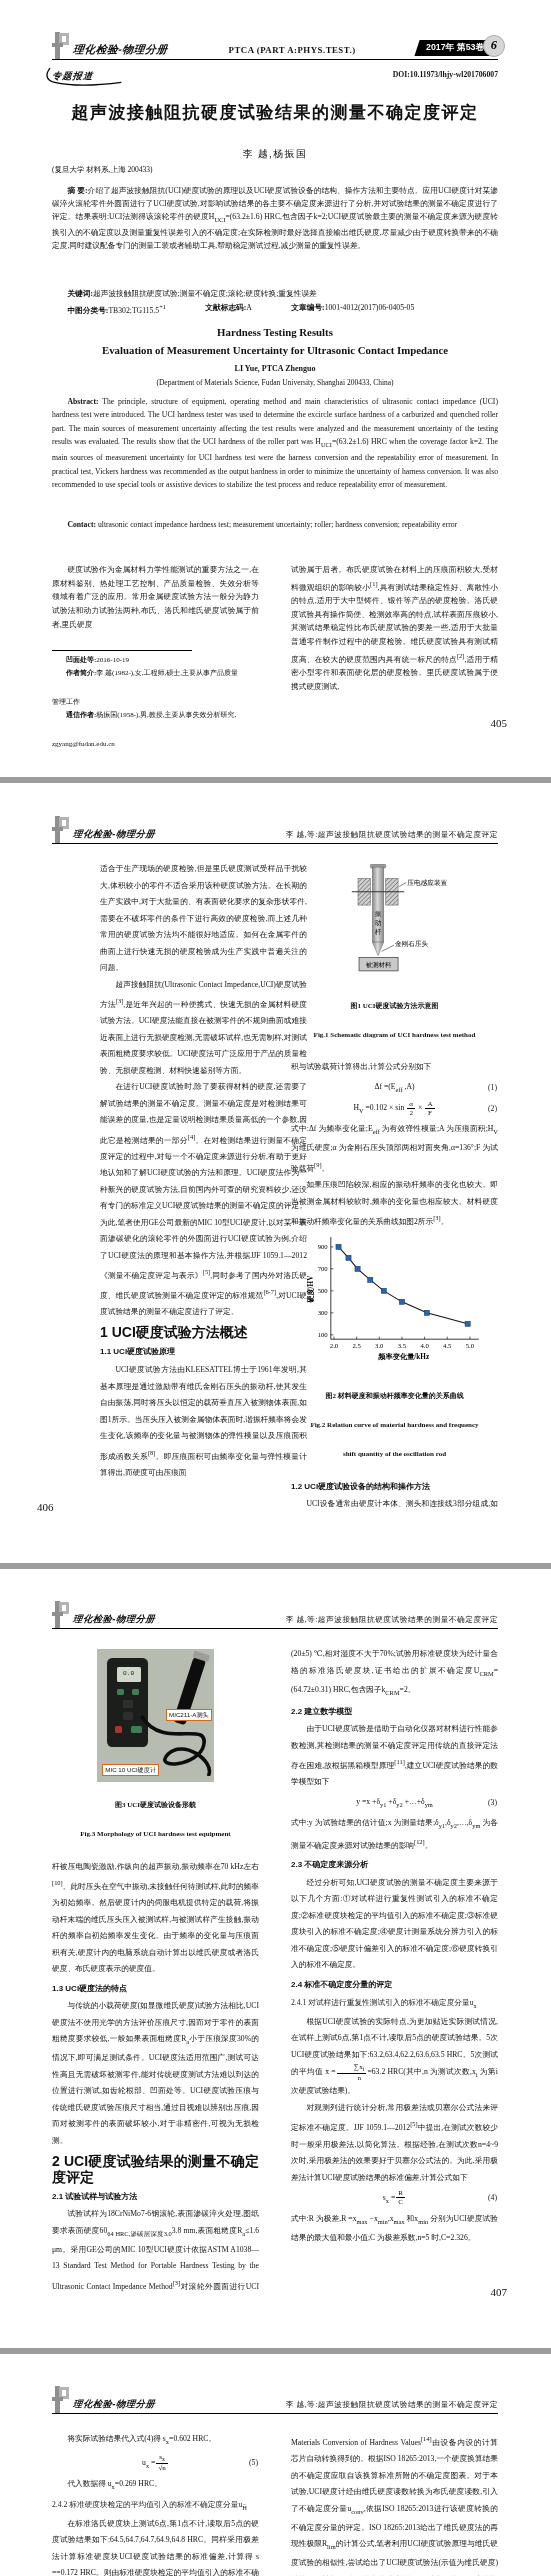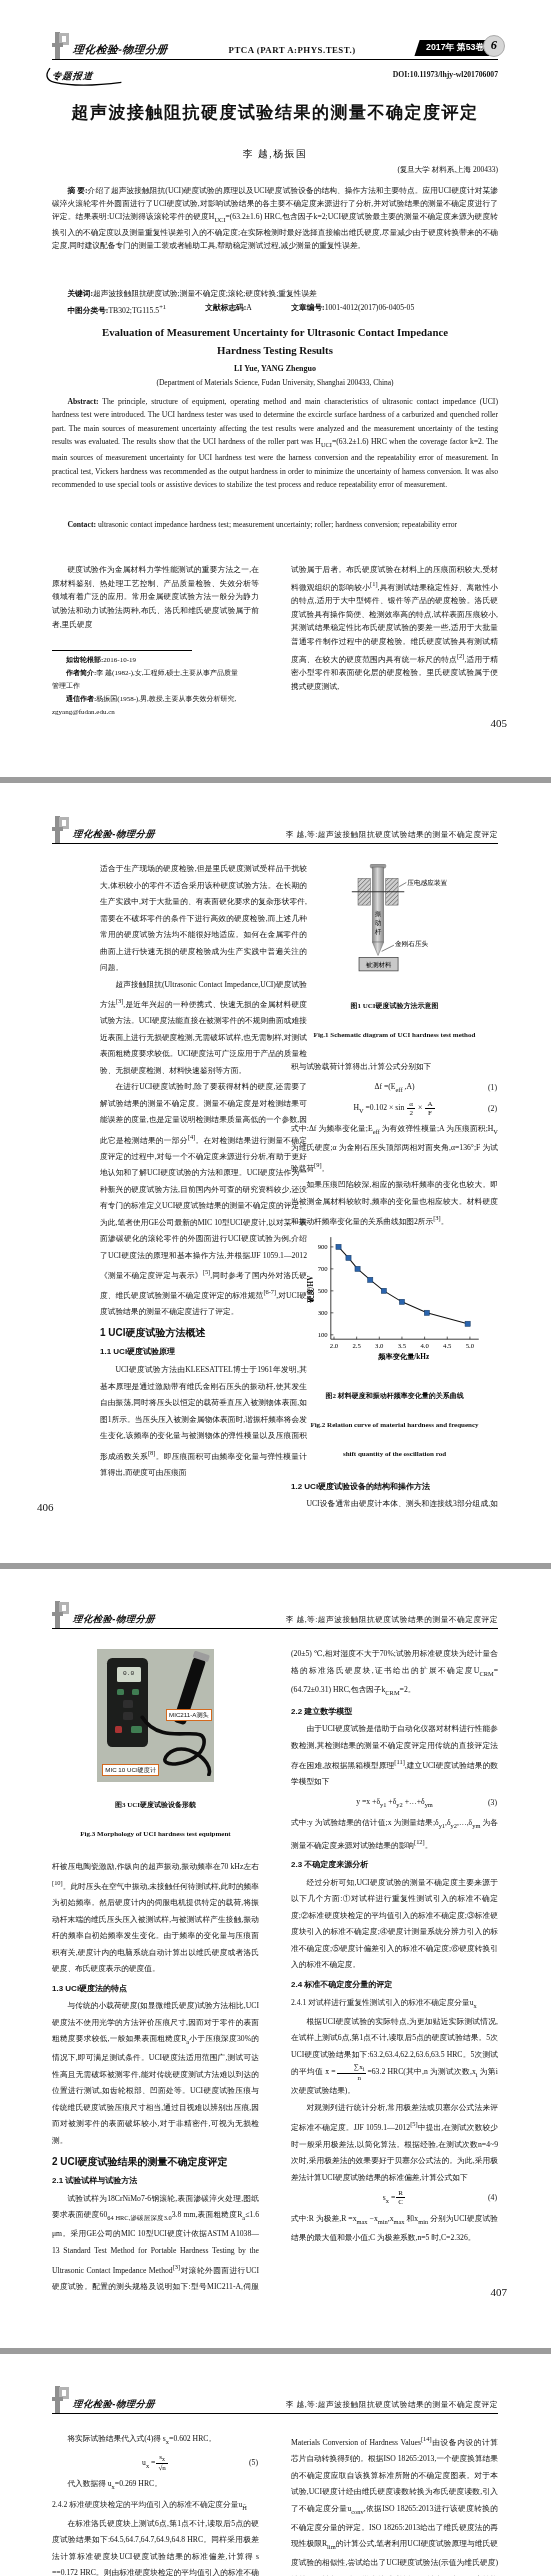--- a/index.html
+++ b/index.html
@@ -24,44 +24,44 @@
   .runhead{position:absolute;left:52px;top:30px;width:446px;height:29px;border-bottom:1px solid #000;display:flex;align-items:flex-end;justify-content:space-between;}
   .runtitle{font-size:7.7px;letter-spacing:0.5px;padding-bottom:3.1px;white-space:nowrap;}
   .row2{position:absolute;left:52px;top:70px;width:446px;display:flex;justify-content:space-between;align-items:flex-start;}
   .colhdr{position:relative;font-family:"Liberation Sans",sans-serif;font-weight:bold;font-style:italic;font-size:9.3px;letter-spacing:1px;transform:skewX(-6deg);}
   .colhdr svg{position:absolute;left:-7.2px;top:-3.1px;overflow:visible;}
   .doi{font-weight:bold;font-size:7.7px;}
   .pageno{position:absolute;font-size:11px;}
   
   .title-cn{position:absolute;left:52px;top:101px;width:446px;text-align:center;font-family:"Liberation Sans",sans-serif;font-weight:bold;font-size:17px;letter-spacing:1.5px;}
   .authors-cn{position:absolute;left:52px;top:148px;width:446px;text-align:center;font-size:9.8px;letter-spacing:1.5px;}
-  .affil-cn{position:absolute;left:52px;top:165px;width:446px;text-align:right;font-size:7.5px;}
+  .affil-cn{position:absolute;left:52px;top:165px;width:446px;text-align:left;font-size:7.5px;}
   .abs-cn{position:absolute;left:52px;top:184px;width:446px;font-size:7.7px;line-height:13px;text-align:justify;text-indent:2em;}
   .kw-cn{position:absolute;left:52px;top:289px;width:446px;font-size:7.7px;text-indent:2em;}
   .meta-line{position:absolute;left:52px;top:303px;width:446px;font-size:7.7px;text-indent:2em;display:flex;gap:24px;}
   .meta-line>div{white-space:nowrap;}
   .title-en{position:absolute;left:52px;top:324px;width:446px;text-align:center;font-weight:bold;font-size:10.8px;line-height:17.5px;}
   .authors-en{position:absolute;left:52px;top:364px;width:446px;text-align:center;font-weight:bold;font-size:8px;}
   .affil-en{position:absolute;left:52px;top:378px;width:446px;text-align:center;font-size:7.5px;}
   .abs-en{position:absolute;left:52px;top:395px;width:446px;font-size:7.7px;line-height:13.4px;text-align:justify;text-indent:2em;}
   .kw-en{position:absolute;left:52px;top:518px;width:446px;font-size:7.7px;line-height:13.4px;text-align:justify;text-indent:2em;}
   .p1cols{position:absolute;left:52px;top:563px;width:446px;}
   .p1colL{position:absolute;left:0;top:0;width:207px;height:82px;overflow:hidden;font-size:7.7px;line-height:13.7px;text-align:justify;}
   .p1colR{position:absolute;left:239px;top:0;width:207px;height:150px;overflow:hidden;font-size:7.7px;line-height:13.7px;text-align:justify;}
   .footnote{position:absolute;left:52px;top:650px;width:216px;font-size:7px;line-height:13px;}
   .fnrule{width:140px;height:1px;background:#000;margin-bottom:3.1px;}
   .fnline{text-indent:2em;}
-  .fnline.cont{text-indent:0;}
+  .fnline.cont{text-indent:0;margin-top:16px;}
   
   .cols{position:absolute;left:52px;width:446px;}
   .bcol{position:absolute;top:0;width:207px;overflow:hidden;font-size:7.7px;line-height:16.5px;text-align:justify;}
   .bcolL{left:0;} .bcolR{left:239px;}
   .para{margin:0;text-indent:2em;}
   .para.ni{text-indent:0;}
-  .h1b{font-family:"Liberation Sans",sans-serif;font-weight:bold;font-size:10px;margin:4.6px 0 3.6px;text-indent:0;line-height:15.5px;}
+  .h1b{font-family:"Liberation Sans",sans-serif;font-weight:bold;font-size:14px;margin:4.6px 0 3.6px;text-indent:0;line-height:15.5px;}
   .h2b{font-family:"Liberation Sans",sans-serif;font-weight:bold;font-size:8px;margin:3.1px 0 2.1px;text-indent:0;line-height:15.5px;}
   .h3b{font-size:7.7px;margin:2.1px 0 1px;text-indent:0;line-height:15.5px;color:#222;}
   .eq{position:relative;text-align:center;margin:3.1px 0;line-height:15.5px;min-height:15.5px;}
   .eq .eqno{position:absolute;right:1px;top:50%;transform:translateY(-50%);}
   .frac{display:inline-flex;flex-direction:column;vertical-align:middle;text-align:center;line-height:1.15;font-size:0.92em;margin:0 1px;}
   .frac .fd{border-top:0.5px solid #000;}
   .frac .fn,.frac .fd{padding:0 2.1px;}
   .cap{text-align:center;font-weight:bold;font-size:7px;line-height:11.3px;margin:18px 0;text-indent:0;}
   .figblock{margin:3.1px auto;}
   
@@ -109,38 +109,38 @@
     <div class="authors-cn">李  越,杨振国</div>
     <div class="affil-cn">(复旦大学 材料系,上海 200433)</div>
     <div class="abs-cn"><b>摘  要:</b>介绍了超声波接触阻抗(UCI)硬度试验的原理以及UCI硬度试验设备的结构、操作方法和主要特点。应用UCI硬度计对某渗碳淬火滚轮零件外圆面进行了UCI硬度试验,对影响试验结果的各主要不确定度来源进行了分析,并对试验结果的测量不确定度进行了评定。结果表明:UCI法测得该滚轮零件的硬度H<sub>UCI</sub>=(63.2±1.6) HRC,包含因子k=2;UCI硬度试验最主要的测量不确定度来源为硬度转换引入的不确定度以及测量重复性误差引入的不确定度;在实际检测时最好选择直接输出维氏硬度,尽量减少由于硬度转换带来的不确定度,同时建议配备专门的测量工装或者辅助工具,帮助稳定测试过程,减少测量的重复性误差。</div>
     <div class="kw-cn"><b>关键词:</b>超声波接触阻抗硬度试验;测量不确定度;滚轮;硬度转换;重复性误差</div>
     <div class="meta-line">
       <div><b>中图分类号:</b>TB302;TG115.5<sup>+1</sup></div>
       <div><b>文献标志码:</b>A</div>
       <div><b>文章编号:</b>1001-4012(2017)06-0405-05</div>
     </div>
     <div class="title-en">
-      <div>Evaluation of Measurement Uncertainty for Ultrasonic Contact Impedance</div>
-        <div>Hardness Testing Results</div>
-    </div>
-    <div class="authors-en">LI Yue, YANG Zhenguo</div>
+      <div>Hardness Testing Results</div>
+        <div>Evaluation of Measurement Uncertainty for Ultrasonic Contact Impedance</div>
+    </div>
+    <div class="authors-en">LI Yue, PTCA Zhenguo</div>
     <div class="affil-en">(Department of Materials Science, Fudan University, Shanghai 200433, China)</div>
     <div class="abs-en"><b>Abstract:</b> The principle, structure of equipment, operating method and main characteristics of ultrasonic contact impedance (UCI) hardness test were introduced. The UCI hardness tester was used to determine the excircle surface hardness of a carburized and quenched roller part. The main sources of measurement uncertainty affecting the test results were analyzed and the measurement uncertainty of the testing results was evaluated. The results show that the UCI hardness of the roller part was H<sub>UCI</sub>=(63.2±1.6) HRC when the coverage factor k=2. The main sources of measurement uncertainty for UCI hardness test were the harness conversion and the repeatability error of measurement. In practical test, Vickers hardness was recommended as the output hardness in order to minimize the uncertainty of harness conversion. It was also recommended to use special tools or assistive devices to stabilize the test process and reduce repeatability error of measurement.</div>
     <div class="kw-en"><b>Contact:</b> ultrasonic contact impedance hardness test; measurement uncertainty; roller; hardness conversion; repeatability error</div>
     <div class="p1cols">
       <div class="p1colL">
           <p class="para">硬度试验作为金属材料力学性能测试的重要方法之一,在原材料鉴别、热处理工艺控制、产品质量检验、失效分析等领域有着广泛的应用。常用金属硬度试验方法一般分为静力试验法和动力试验法两种,布氏、洛氏和维氏硬度试验属于前者,里氏硬度</p>
         </div>
       <div class="p1colR">
           <p class="para ni">试验属于后者。布氏硬度试验在材料上的压痕面积较大,受材料微观组织的影响较小<sup>[1]</sup>,具有测试结果稳定性好、离散性小的特点,适用于大中型铸件、锻件等产品的硬度检验。洛氏硬度试验具有操作简便、检测效率高的特点,试样表面压痕较小,其测试结果稳定性比布氏硬度试验的要差一些,适用于大批量普通零件制作过程中的硬度检验。维氏硬度试验具有测试精度高、在较大的硬度范围内具有统一标尺的特点<sup>[2]</sup>,适用于精密小型零件和表面硬化层的硬度检验。里氏硬度试验属于便携式硬度测试,</p>
         </div>
     </div>
     <div class="footnote">
       <div class="fnrule"></div>
-      <div class="fnline"><b>如齿轮根部:</b>2016-10-19</div>
+      <div class="fnline"><b>凹面处等:</b>2016-10-19</div>
       <div class="fnline"><b>作者简介:</b>李 越(1982-),女,工程师,硕士,主要从事产品质量</div>
       <div class="fnline cont">管理工作</div>
       <div class="fnline"><b>通信作者:</b>杨振国(1958-),男,教授,主要从事失效分析研究,</div>
       <div class="fnline cont">zgyang@fudan.edu.cn</div>
     </div>
     <div class="pageno" style="right:44px;top:717px;">405</div>
   </div>
   <div class="divider" style="top:777px;"></div>
 
   <div class="page" style="top:784px;height:779px;">

